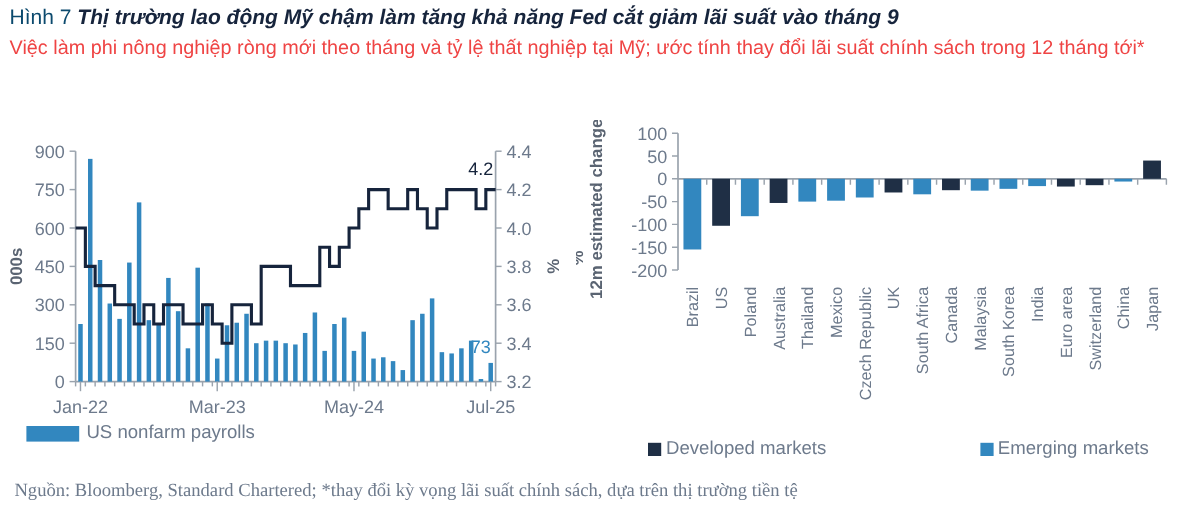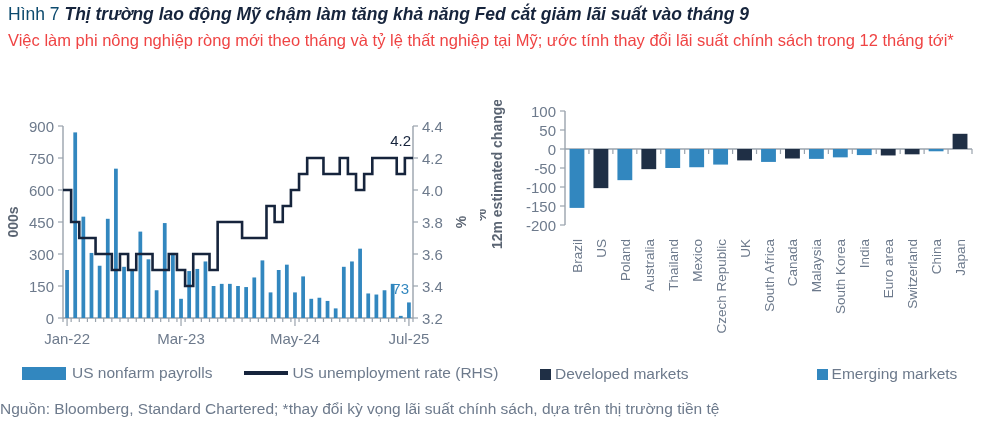--- a/index.html
+++ b/index.html
@@ -78,42 +78,43 @@
                stroke-linejoin: miter; stroke-linecap: butt; }
 
   
   .legend {
     position: absolute;
     display: flex;
     align-items: center;
     font-size: 15.5px;
     color: #6d7a8c;
   }
-  #legend-left  { top: 364px; left: 22px; gap: 0; }
+  #legend-left  { top: 352px; left: 22px; gap: 0; }
   #legend-right { top: 365px; left: 540px; gap: 16px; }
   .leg-item { display: flex; align-items: center; }
   .swatch-bar {
     width: 44px; height: 13px; background: #3287bf; margin-right: 6px;
   }
   .swatch-line {
     width: 44px; height: 3.5px; background: #16243c; margin-right: 4px;
   }
   .swatch-sq { width: 11px; height: 11px; margin-right: 4px; }
   .sq-navy { background: #1f2f45; }
   .sq-blue { background: #3287bf; }
   .leg-gap { width: 32px; }
   .leg-gap-wide { width: 96px; }
 
   
   #source {
     position: absolute;
-    top: 400px; left: 0;
+    top: 400px; left: 12px;
     font-size: 15.5px;
     color: #6d7a8c;
     white-space: nowrap;
+    font-family: Liberation Serif, serif;
   }
 </style>
 </head>
 <body>
 
 <div id="header">
   <div class="title-line">
     <span class="fig-label">Hình 7</span>
     <span class="title-main">Thị trường lao động Mỹ chậm làm tăng khả năng Fed cắt giảm lãi suất vào tháng 9</span>
   </div>
@@ -333,24 +334,20 @@
   </div>
 
 </div>
 
 <div class="legend" id="legend-left">
   <div class="leg-item">
     <span class="swatch-bar"></span>
     <span>US nonfarm payrolls</span>
   </div>
   <div class="leg-gap"></div>
-  <div class="leg-item">
-    <span class="swatch-line"></span>
-    <span>US unemployment rate (RHS)</span>
-  </div>
 </div>
 
 <div class="legend" id="legend-right">
   <div class="leg-item">
     <span class="swatch-sq sq-navy"></span>
     <span>Developed markets</span>
   </div>
   <div class="leg-gap-wide"></div>
   <div class="leg-item">
     <span class="swatch-sq sq-blue"></span>

